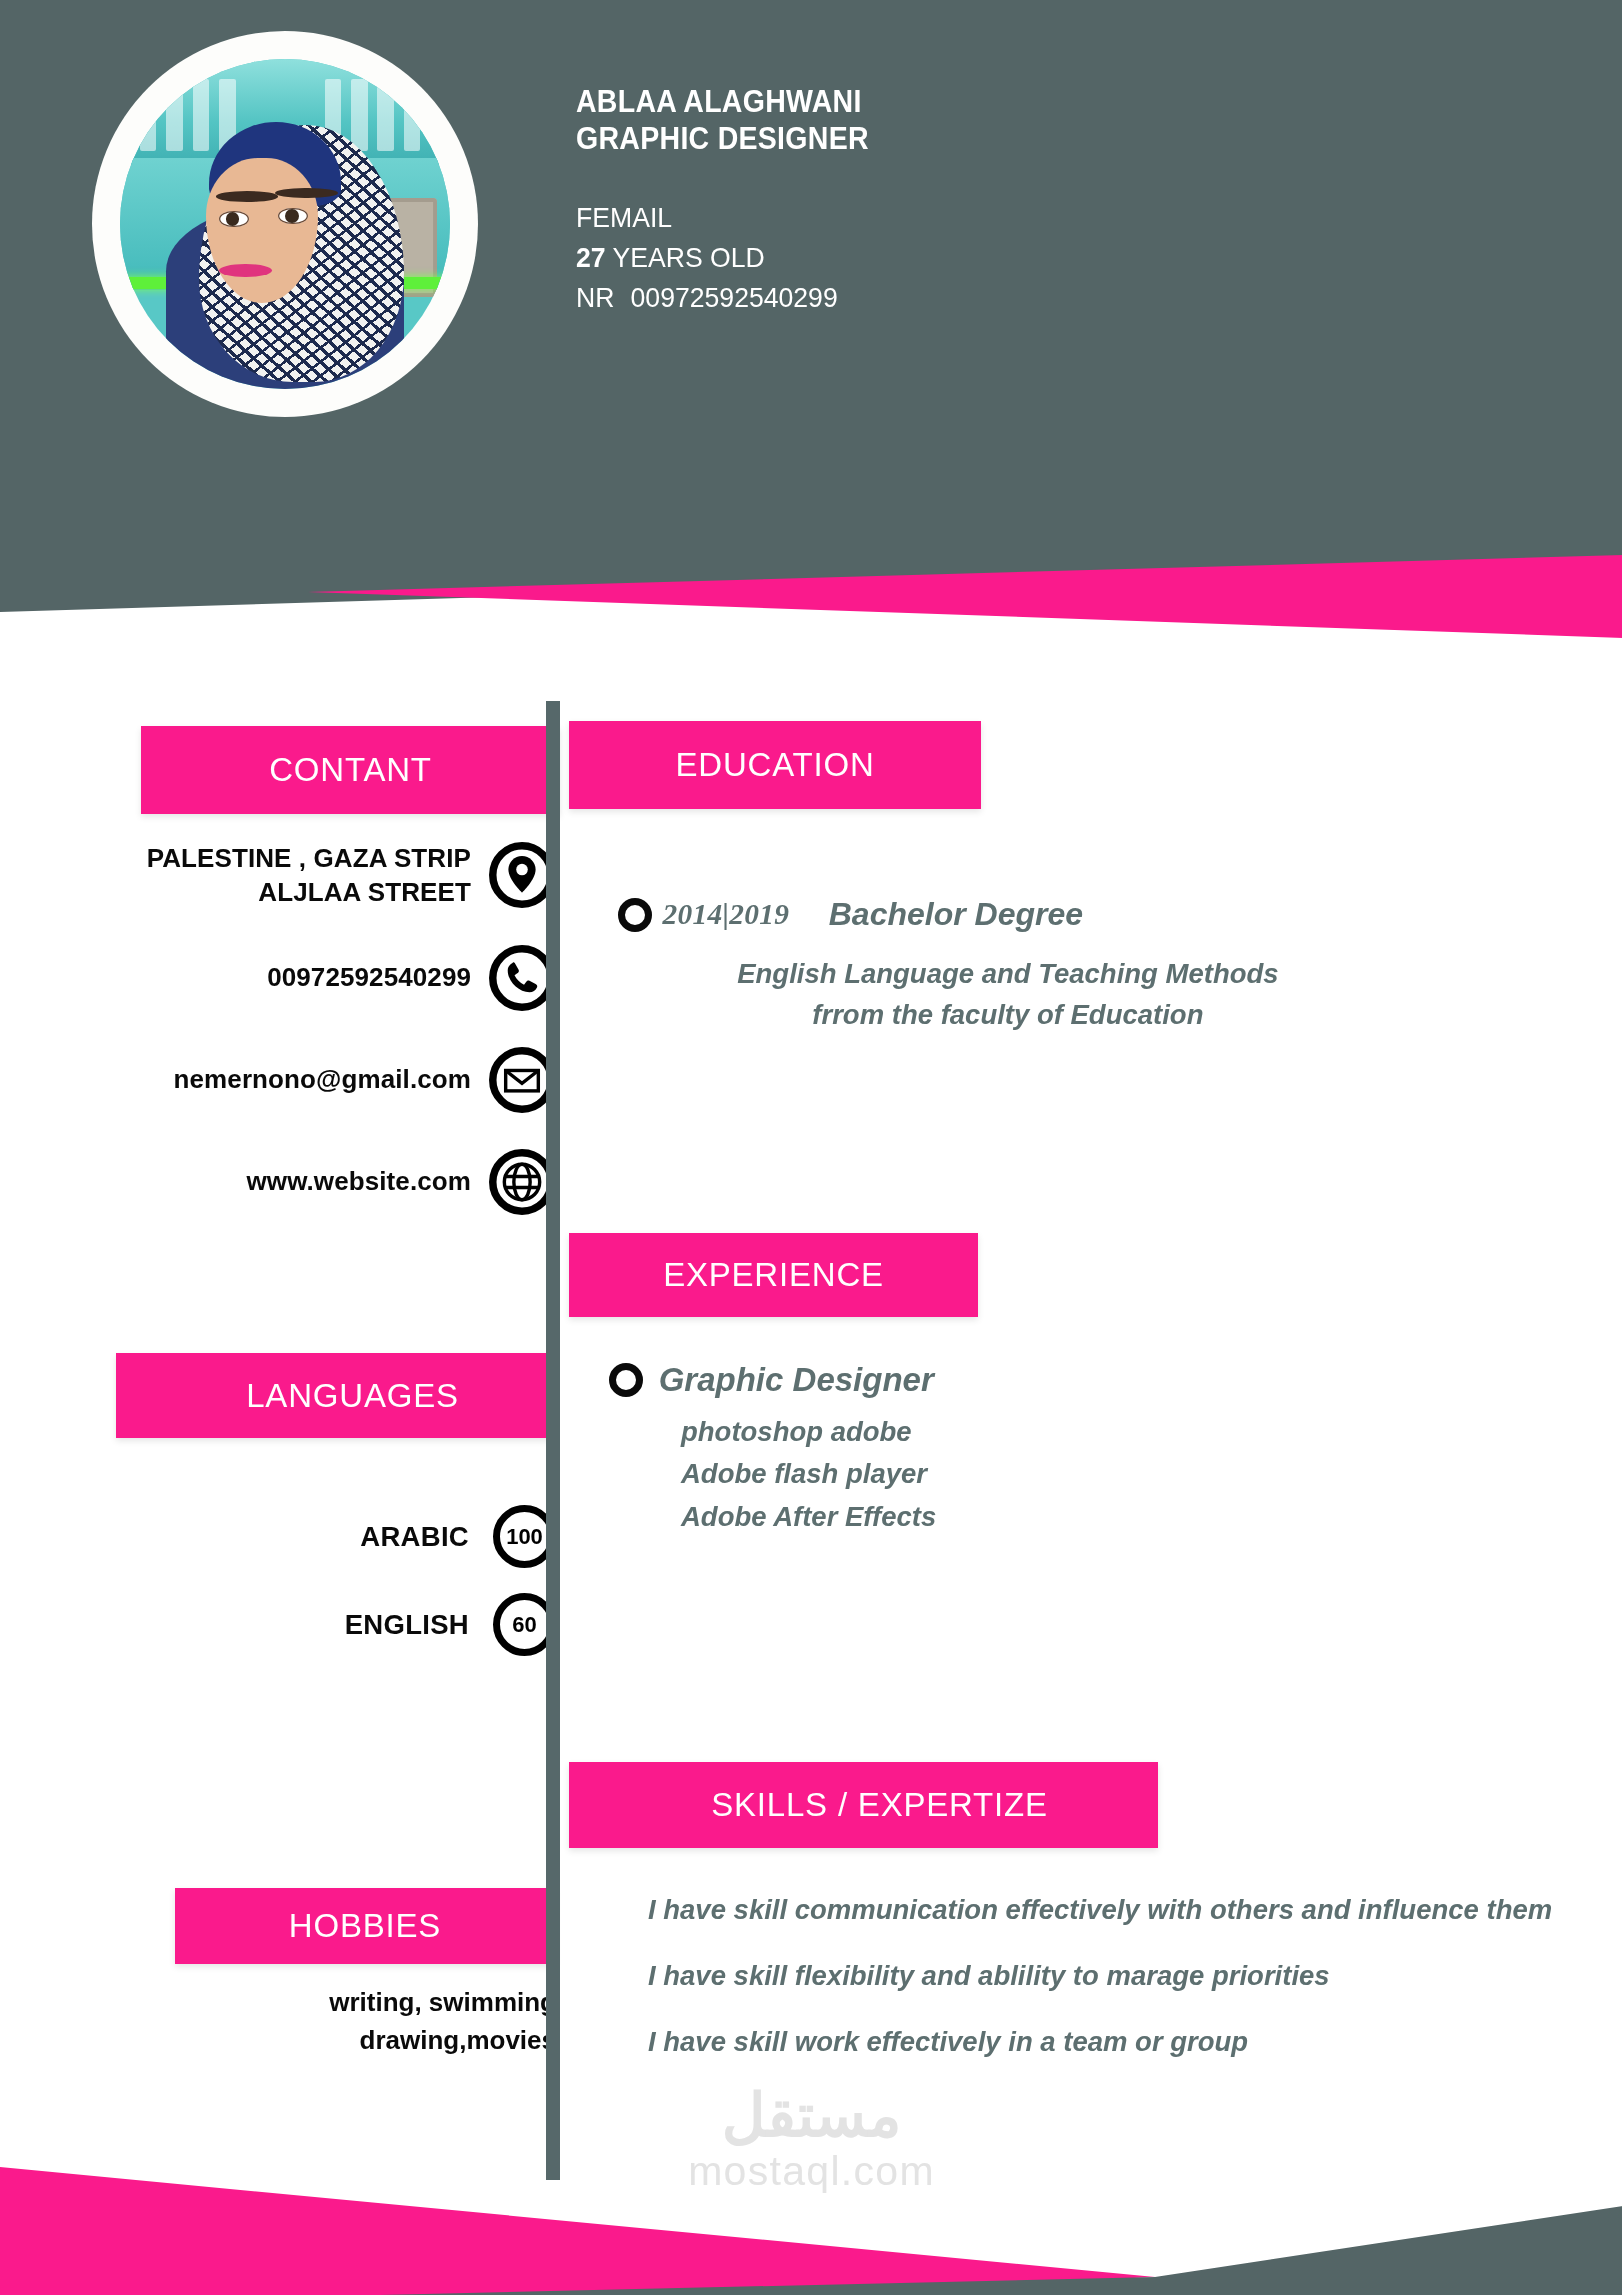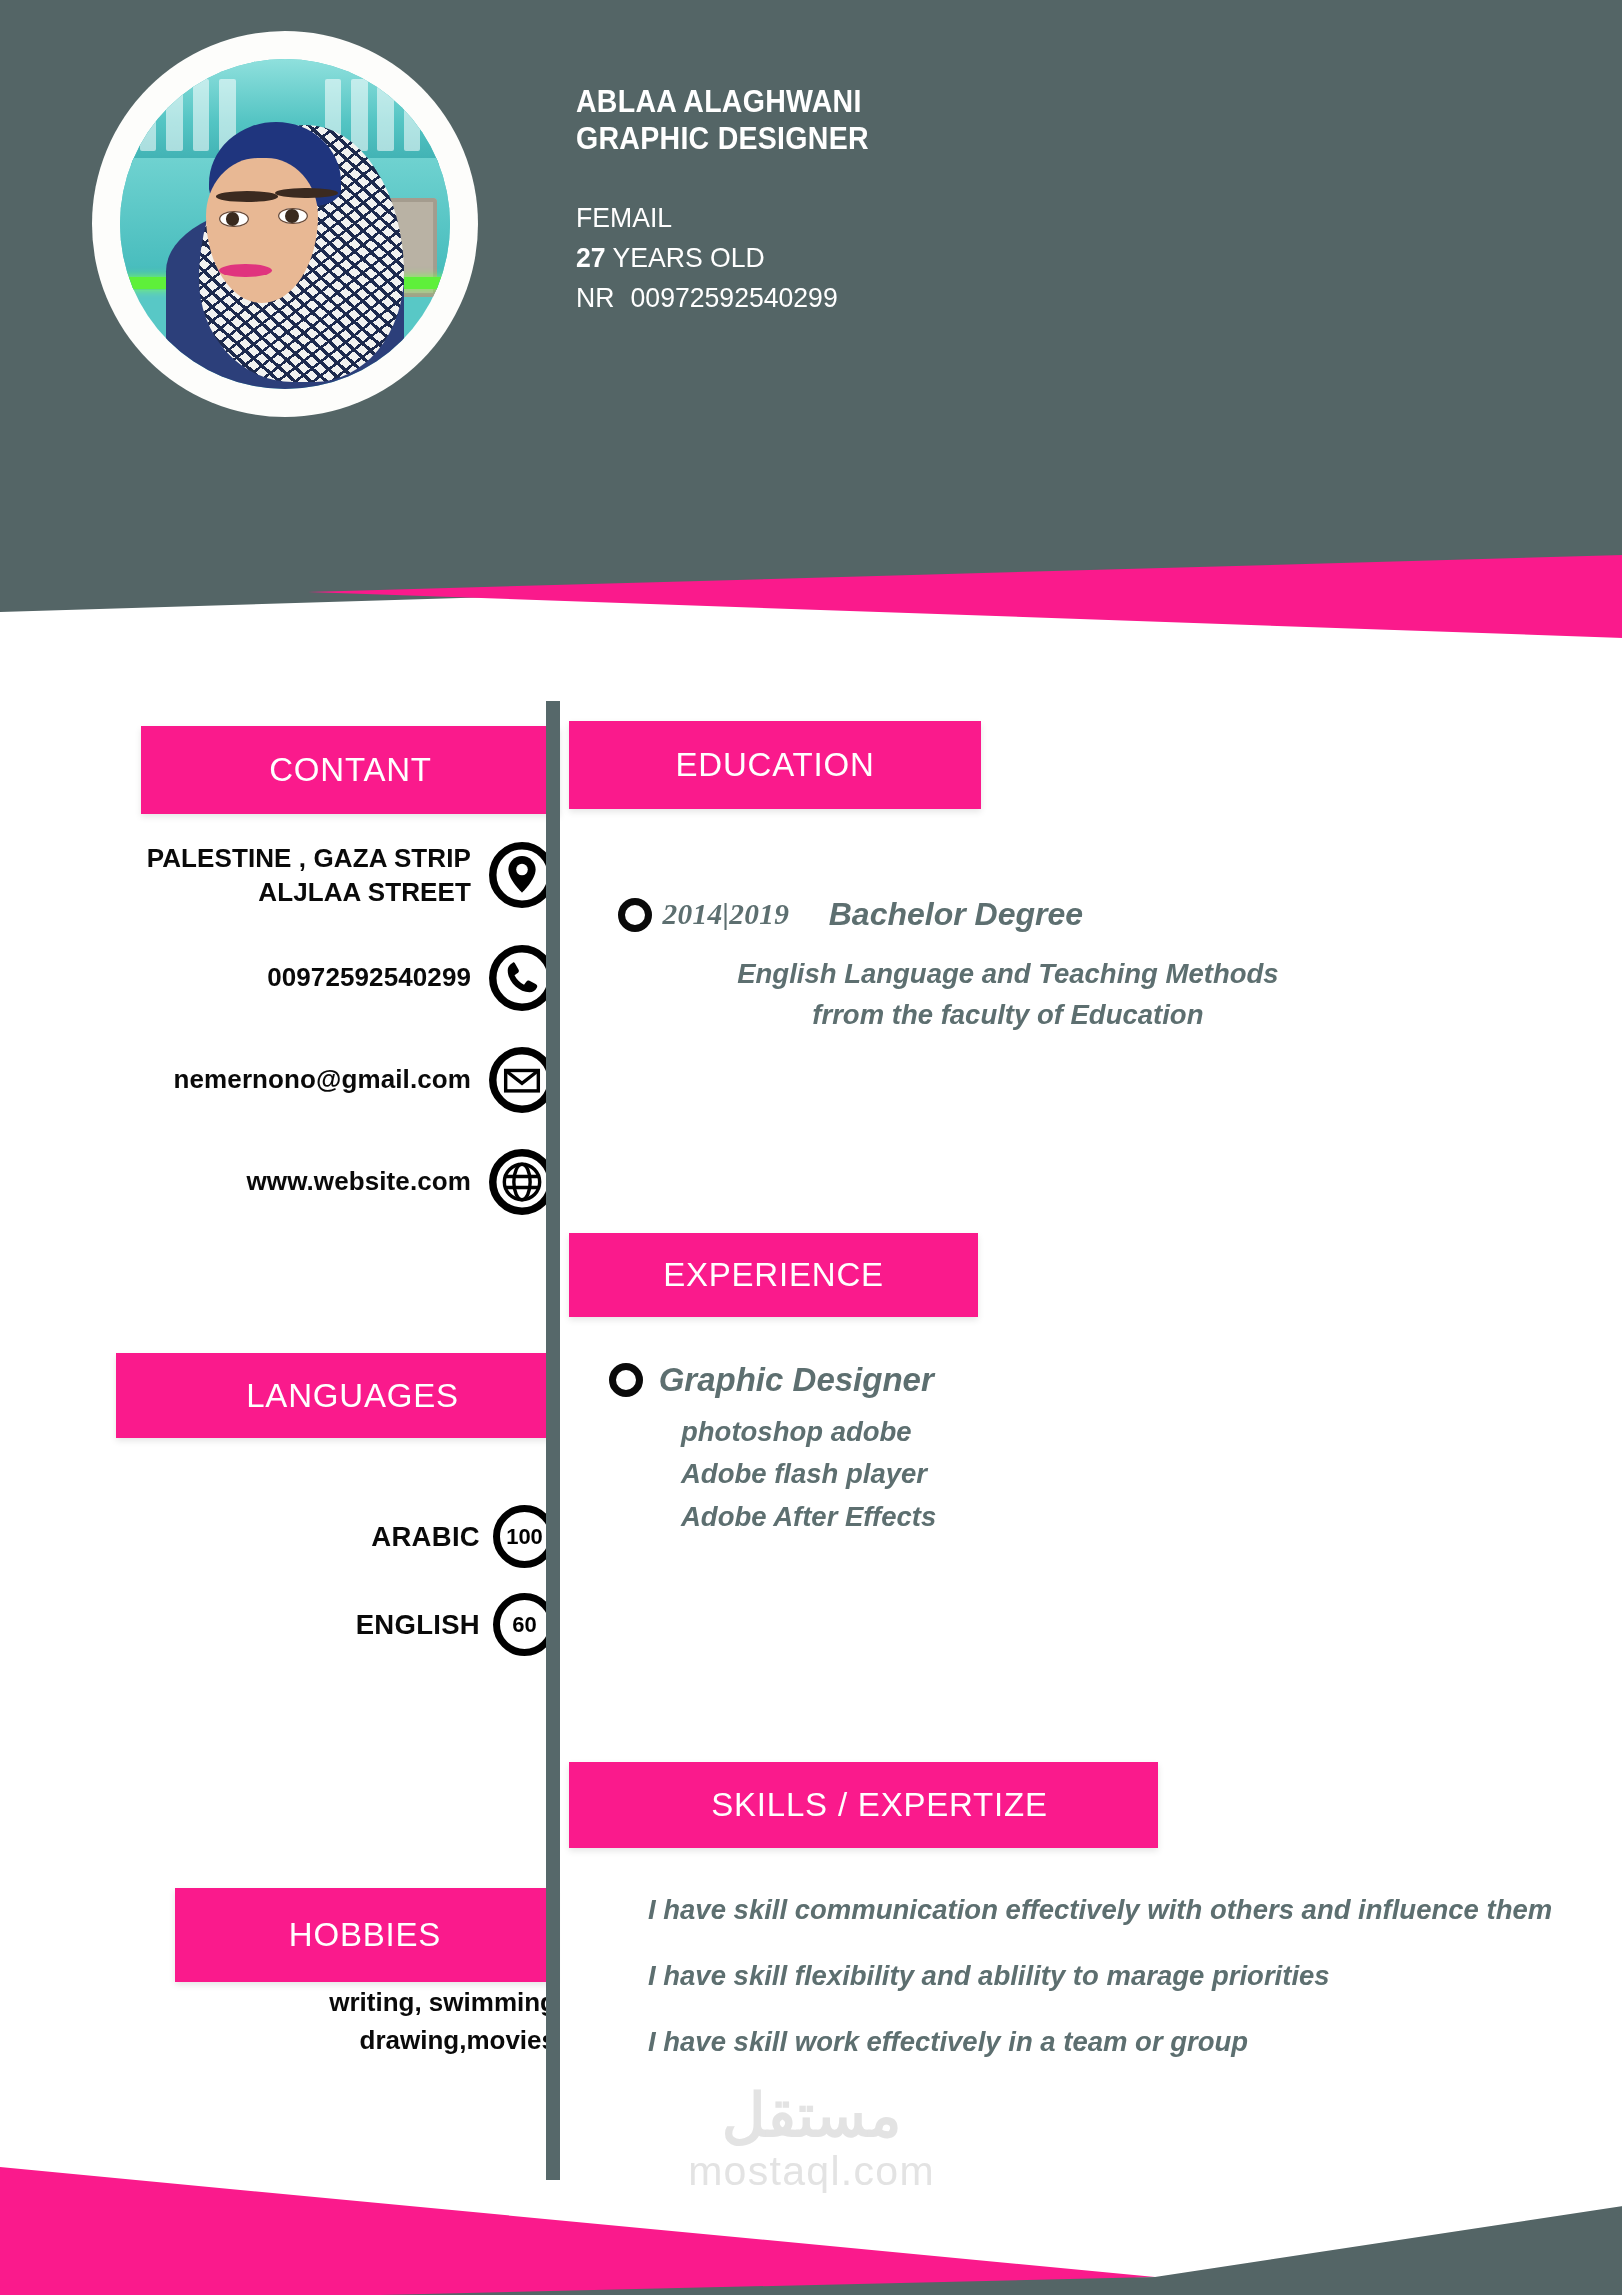--- a/index.html
+++ b/index.html
@@ -83,34 +83,34 @@
   .bar { position:absolute; background:#FA1A8C; display:flex;
     align-items:center; justify-content:center; z-index:3;
     box-shadow:0 3.3px 6.5px rgba(0,0,0,.10); }
   .bar span { color:#ffffff; font-size:33px; font-weight:400; letter-spacing:0.8px;text-align:center; }
 
   #bar-contant   { left:141px;  top:726px; width:419px; height:88px; }
   #bar-education { left:569px;  top:721px; width:412px; height:88px; }
   #bar-languages { left:116px;  top:1353px; width:438px; height:85px;padding-left:35px; }
   #bar-experience{ left:569px;  top:1233px; width:409px; height:84px; }
   #bar-skills    { left:569px;  top:1762px; width:589px; height:86px;padding-left:32px; }
-  #bar-hobbies   { left:175px;  top:1888px; width:380px; height:94px; }
+  #bar-hobbies   { left:175px;  top:1888px; width:380px; height:76px; }
 
   
   .contact-list { position:absolute; left:39px; top:841px; width:517px; z-index:4; }
   .c-row { display:flex; align-items:center; justify-content:flex-end; gap:17px; }
   .c-row + .c-row { margin-top:29px; }
   .c-txt { text-align:right; color:#0a0a0a; font-size:26px; font-weight:700;
     line-height:1.32; letter-spacing:0.1px; }
   .ic { flex:0 0 auto; width:68px; height:68px; }
   .ic svg { display:block; width:68px; height:68px; }
 
   
   .lang-list { position:absolute; left:170px; top:1505px; width:386px; z-index:4; }
-  .l-row { display:flex; align-items:center; justify-content:flex-end; gap:13px; }
+  .l-row { display:flex; align-items:center; justify-content:flex-end; gap:24px; }
   .l-row + .l-row { margin-top:25px; }
   .l-name { font-size:27.5px; font-weight:700; color:#0a0a0a; letter-spacing:0.3px; }
   .l-circle { width:63px; height:63px; border-radius:50%; border:7.2px solid #000;
     display:flex; align-items:center; justify-content:center;
     font-size:22px; font-weight:700; color:#000; }
 
   
   .hobby-list { position:absolute; left:131px; top:1983px; width:425px;
     text-align:right; z-index:4; }
   .hobby-list div { font-size:26px; font-weight:700; color:#0a0a0a; line-height:1.48; }

